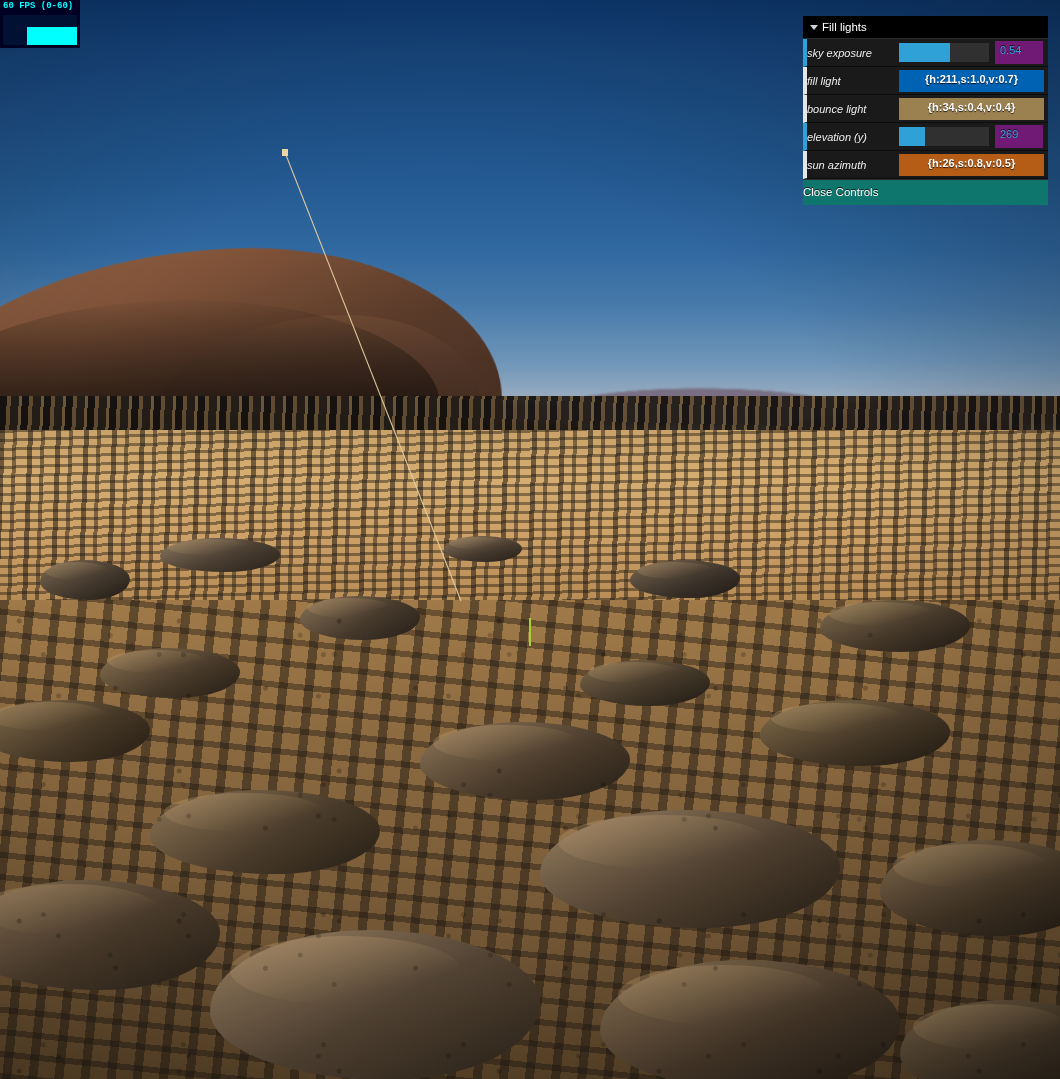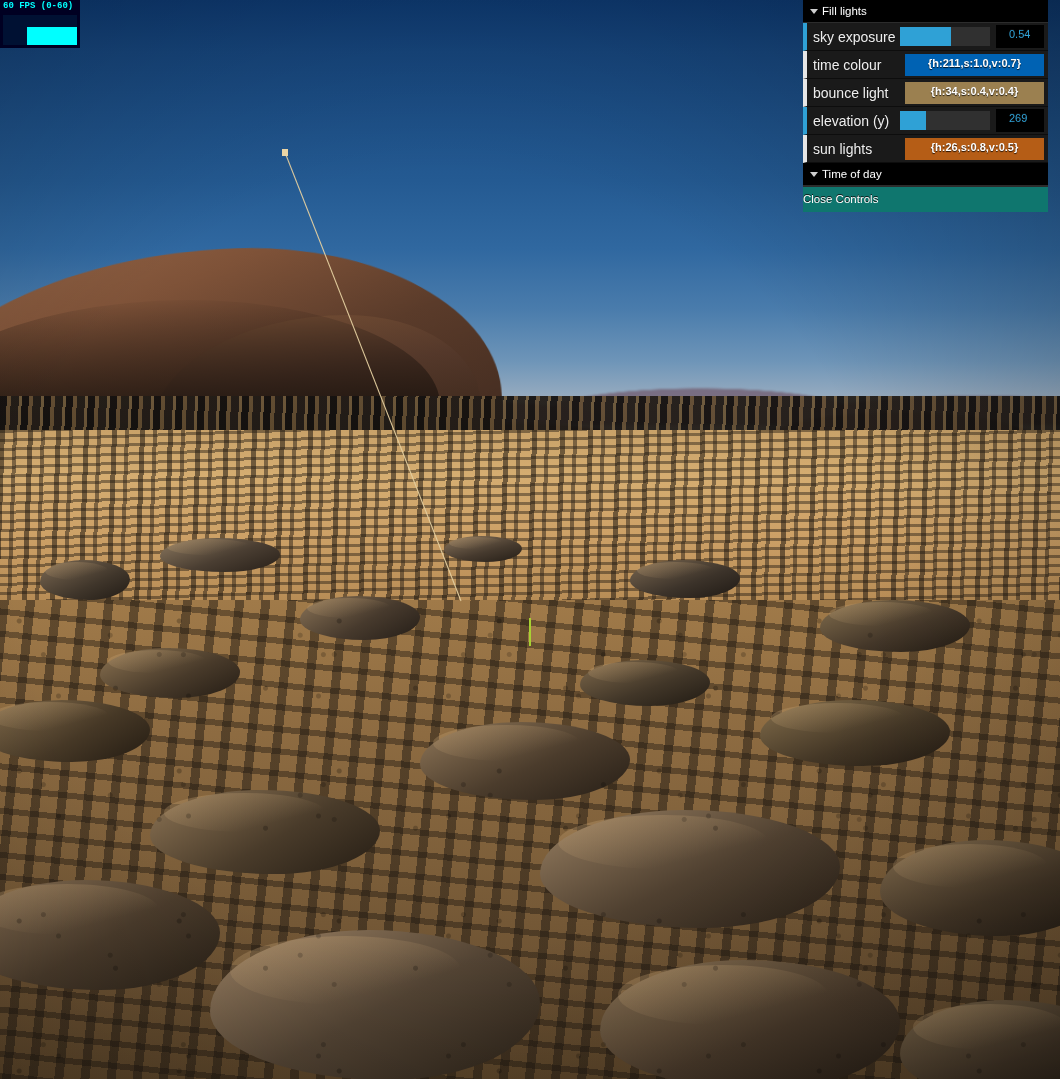--- a/index.html
+++ b/index.html
@@ -253,21 +253,21 @@
     position: absolute;
     bottom: 0;
     width: 3px;
     background: #0ff;
   }
 
   
   #gui {
     position: absolute;
     right: 12px;
-    top: 0;
+    top: 16px;
     width: 245px;
     z-index: 40;
     font-family: "Liberation Sans", sans-serif;
     font-size: 11px;
     color: #eee;
     text-shadow: 0 -1px 0 #111;
     background: #1a1a1a;
   }
 
   .folder-title {
@@ -298,25 +298,25 @@
     background: #1a1a1a;
     border-left: 4px solid #2fa1d6;
     border-bottom: 1px solid #0d0d0d;
     display: flex;
     align-items: center;
   }
   .row.color-row { border-left-color: #e6e6e6; }
 
   .row .prop-name {
     width: 92px;
-    padding-left: 6px;
     color: #eee;
-    font-size: 14px;
+    font-size: 11px;
     white-space: nowrap;
     overflow: hidden;
+    font-style: italic;
   }
 
   .slider-wrap {
     flex: 1;
     display: flex;
     align-items: center;
     gap: 6px;
     padding-right: 4px;
   }
   .slider {
@@ -329,24 +329,24 @@
   }
   .slider .fill {
     position: absolute;
     left: 0; top: 0; bottom: 0;
     background: #2fa1d6;
   }
   .numfield {
     width: 48px;
     height: 23px;
     line-height: 19px;
-    background: #000000;
+    background: #701a75;
     color: #2fa1d6;
     font-size: 11px;
-    padding-left: 13px;
+    padding-left: 5px;
     box-sizing: border-box;
     cursor: text;
     overflow: hidden;
     white-space: nowrap;
   }
 
   .swatch {
     flex: 1;
     height: 22px;
     line-height: 19px;
@@ -504,38 +504,37 @@
         <div class="row">
           <span class="prop-name">sky exposure</span>
           <div class="slider-wrap">
             <div class="slider">
               <div class="fill" style="width: 57%; background: rgb(47, 161, 214);"></div>
             </div>
             <div class="numfield">0.54</div>
           </div>
         </div>
         <div class="row color-row">
-          <span class="prop-name">time colour</span>
+          <span class="prop-name">fill light</span>
           <div class="swatch" style="background: rgb(0, 98, 179);">{h:211,s:1.0,v:0.7}</div>
         </div>
         <div class="row color-row">
           <span class="prop-name">bounce light</span>
           <div class="swatch" style="background: rgb(155, 128, 80);">{h:34,s:0.4,v:0.4}</div>
         </div>
         <div class="row">
           <span class="prop-name">elevation (y)</span>
           <div class="slider-wrap">
             <div class="slider">
               <div class="fill" style="width: 29%; background: rgb(47, 161, 214);"></div>
             </div>
             <div class="numfield">269</div>
           </div>
         </div>
         <div class="row color-row">
-          <span class="prop-name">sun lights</span>
+          <span class="prop-name">sun azimuth</span>
           <div class="swatch" style="background: rgb(181, 93, 22);">{h:26,s:0.8,v:0.5}</div>
         </div>
-        <div class="folder-title"><span class="arrow"></span><span>Time of day</span></div>
       </div>
     <div class="close-button">Close Controls</div>
   </div>
 
 </div>
 
 </body></html>

